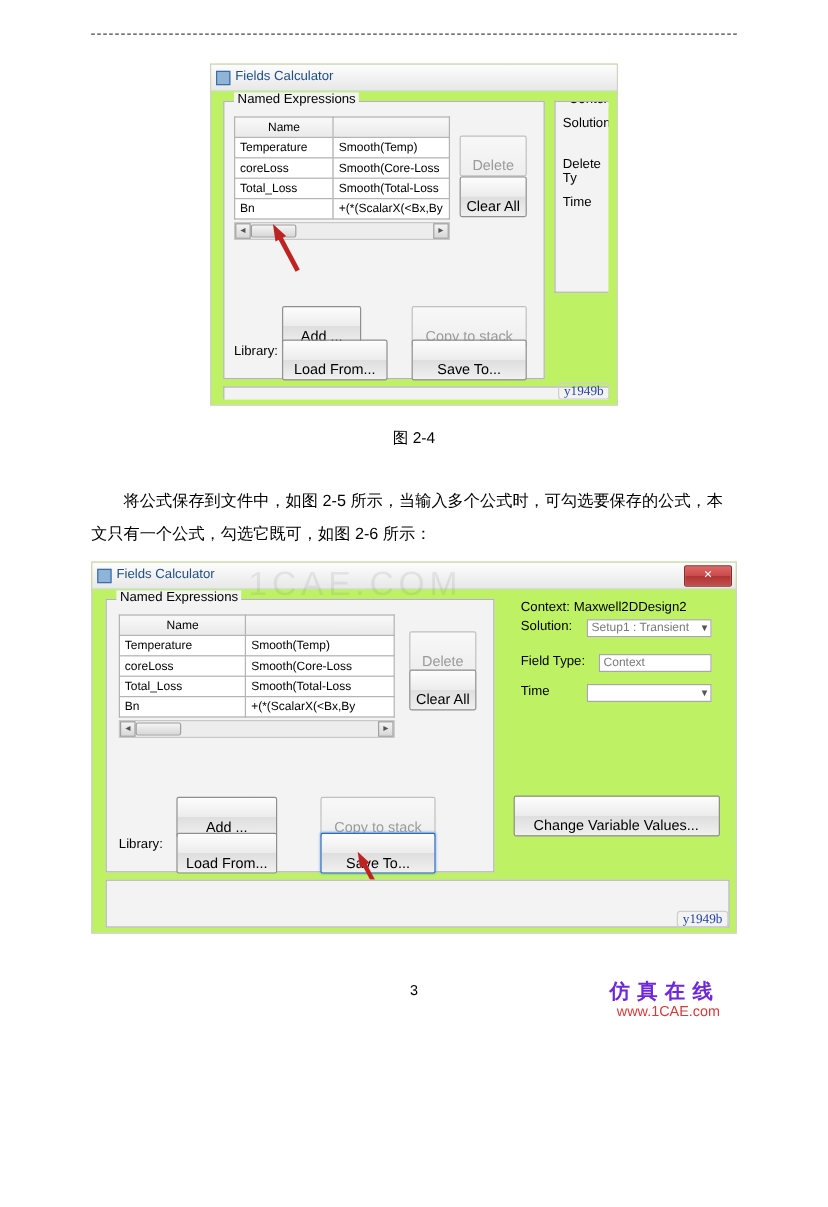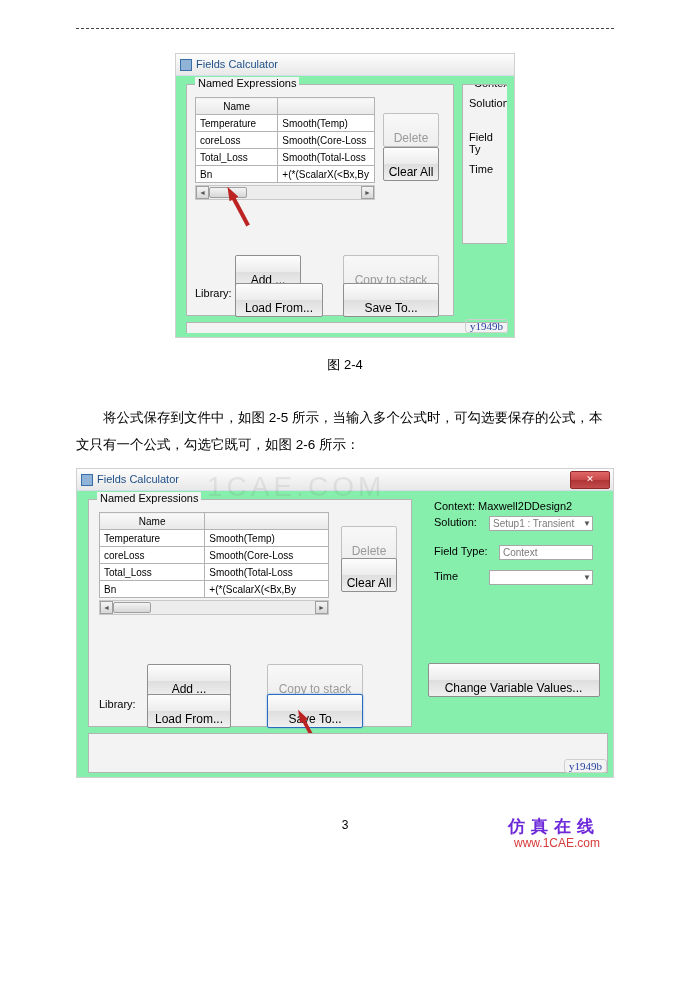--- a/index.html
+++ b/index.html
@@ -28,21 +28,21 @@
   }
   .dashed-line {
     border-top: 1px dashed #444;
     margin: 4px 0 24px 0;
   }
 
   
   .screenshot {
     margin: 10px auto 18px auto;
     border: 1px solid #d0d0d0;
-    background: #86efac;
+    background: #bef264;
     font-family: "Tahoma", "Segoe UI", sans-serif;
     font-size: 11px;
     position: relative;
     box-sizing: border-box;
   }
   .shot1 { width: 340px; height: 285px; }
   .shot2 { width: 538px; height: 310px; }
 
   .titlebar {
     background: linear-gradient(#fdfdfd, #e8e8e8);
@@ -271,21 +271,21 @@
       <div style="position:absolute; left:156px; top:198px;">
         <span class="btn wide">Save To...</span>
       </div>
 
       <div class="arrow-red" style="left:42px; top:100px; transform:rotate(-28deg);"></div>
     </div>
 
     <div class="groupbox ctx">
       <div class="groupbox-label">Context</div>
       <div style="position:absolute;left:6px;top:12px;" class="lbl">Solution:</div>
-      <div style="position:absolute;left:6px;top:46px;" class="lbl">Field Ty</div>
+      <div style="position:absolute;left:6px;top:46px;" class="lbl">Delete Ty</div>
       <div style="position:absolute;left:6px;top:78px;" class="lbl">Time</div>
     </div>
     <div class="groupbox bottombox"></div>
 
     <div class="wm1">y1949b</div>
   </div>
 
   <div class="caption">图 2-4</div>
 
   <p class="body-text">将公式保存到文件中，如图 2-5 所示，当输入多个公式时，可勾选要保存的公式，本文只有一个公式，勾选它既可，如图 2-6 所示：</p>

